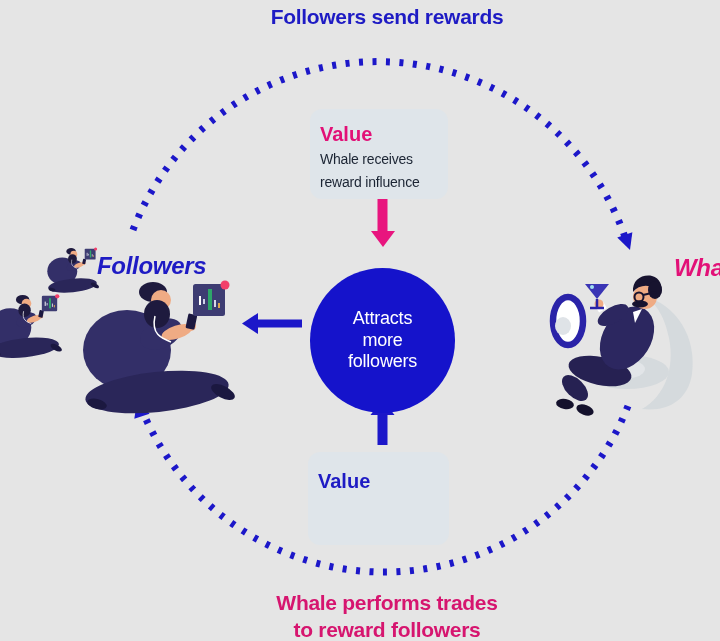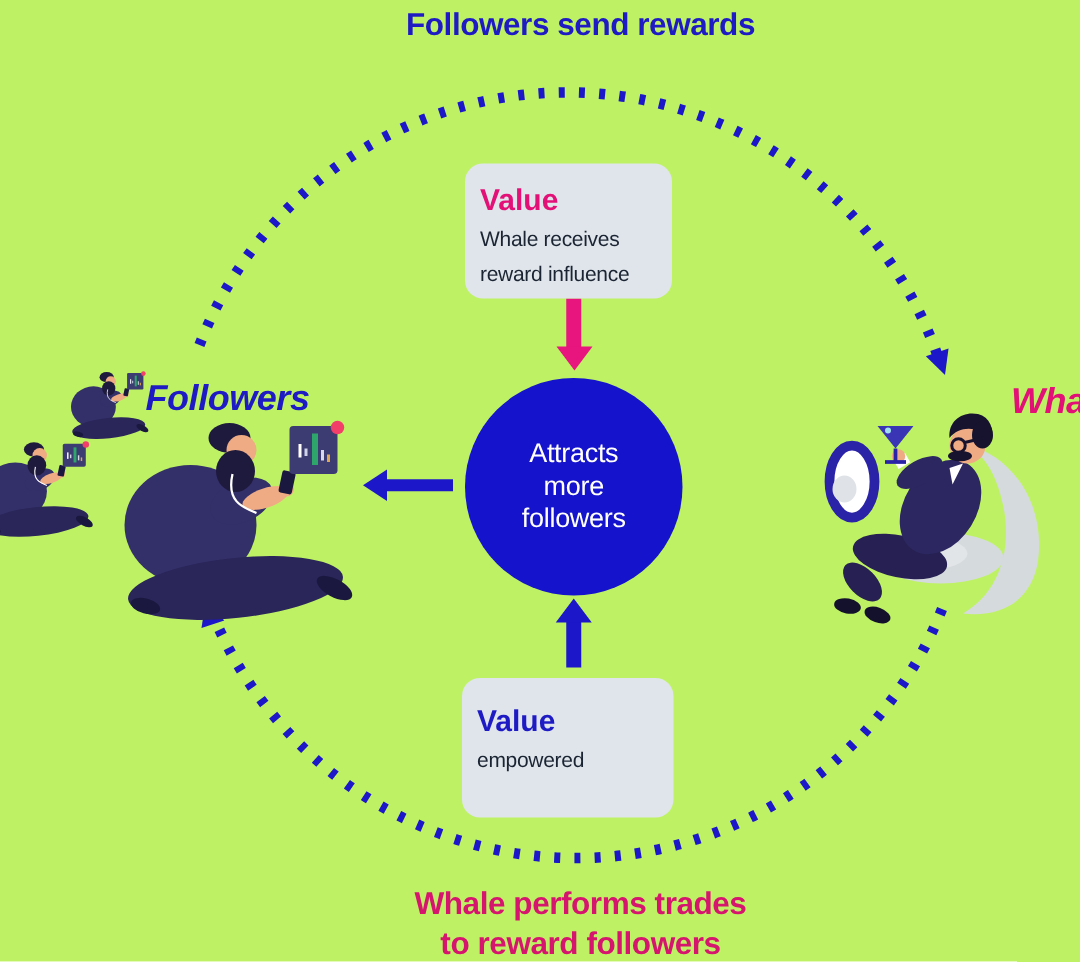--- a/index.html
+++ b/index.html
@@ -12,21 +12,21 @@
     --dark:#1B2433;
     --navy-ill:#332F68;
     --navy-deep:#2A2659;
     --ink:#1E1A3E;
     --skin:#EFAB84;
     --seat:#D5DADD;
   }
   *{margin:0;padding:0;box-sizing:border-box;}
   html,body{background:#fff;}
   #canvas{
-    position:relative;width:720px;height:641px;background:#bef264;
+    position:relative;width:720px;height:641px;background:#e5e5e5;
     font-family:"Liberation Sans",sans-serif;overflow:hidden;
   }
   .abs{position:absolute;}
   .caption{
     width:360px;left:207px;text-align:center;
     font-size:21px;font-weight:700;line-height:27px;letter-spacing:-0.3px;
   }
   .caption.top{top:3px;color:var(--blue-text);}
   .caption.bottom{top:589px;color:var(--pink-deep);}
   .actor-label{
@@ -38,21 +38,21 @@
     background:var(--box-bg);border-radius:12px;
     padding:13px 8px 0 10px;
   }
   #value-box-top{left:310px;top:109px;width:138px;height:90px;}
   #value-box-bottom{left:308px;top:452px;width:141px;height:93px;padding-top:17px;}
   .value-title{font-size:20px;font-weight:700;line-height:24px;margin-bottom:2px;}
   #value-box-top .value-title{color:var(--pink);}
   #value-box-bottom .value-title{color:var(--blue-text);}
   .value-body{font-size:14px;line-height:22.5px;color:var(--dark);letter-spacing:-0.2px;}
   #center-circle{
-    left:310px;top:252px;width:145px;height:145px;border-radius:50%;
+    left:310px;top:268px;width:145px;height:145px;border-radius:50%;
     background:var(--circle-fill);
     display:flex;flex-direction:column;align-items:center;justify-content:center;
     color:#fff;font-size:18px;line-height:21.5px;text-align:left;letter-spacing:-0.2px;
   }
   svg{position:absolute;left:0;top:0;}
 </style>
 </head>
 <body>
 
 <div id="canvas">
@@ -171,21 +171,20 @@
   <div id="whale-label" class="abs actor-label">Whale</div>
 
   <div id="value-box-top" class="abs value-box">
     <div class="value-title">Value</div>
     <div class="value-body">Whale receives</div>
     <div class="value-body">reward influence</div>
   </div>
 
   <div id="value-box-bottom" class="abs value-box">
     <div class="value-title">Value</div>
-    <div class="value-body">empowered</div>
   </div>
 
   <div id="center-circle" class="abs">
     <div>Attracts</div>
     <div>more</div>
     <div>followers</div>
   </div>
 
 </div>
 

